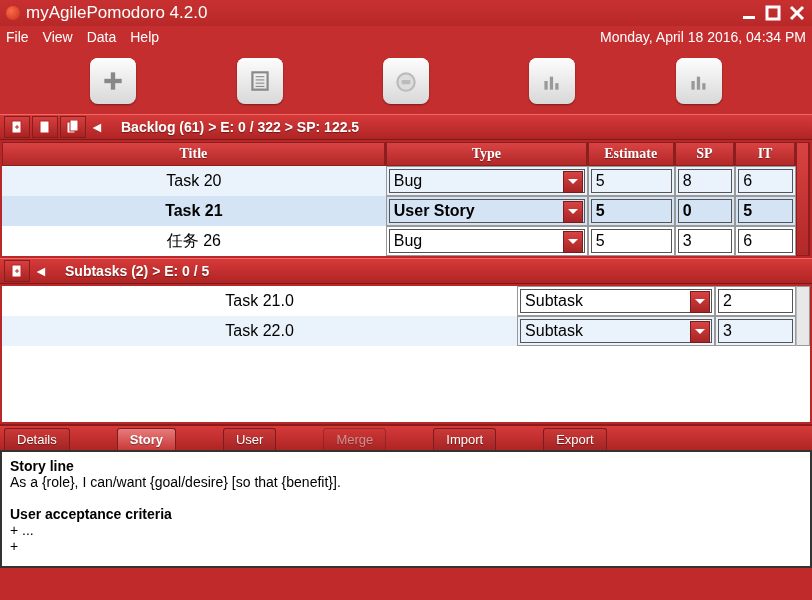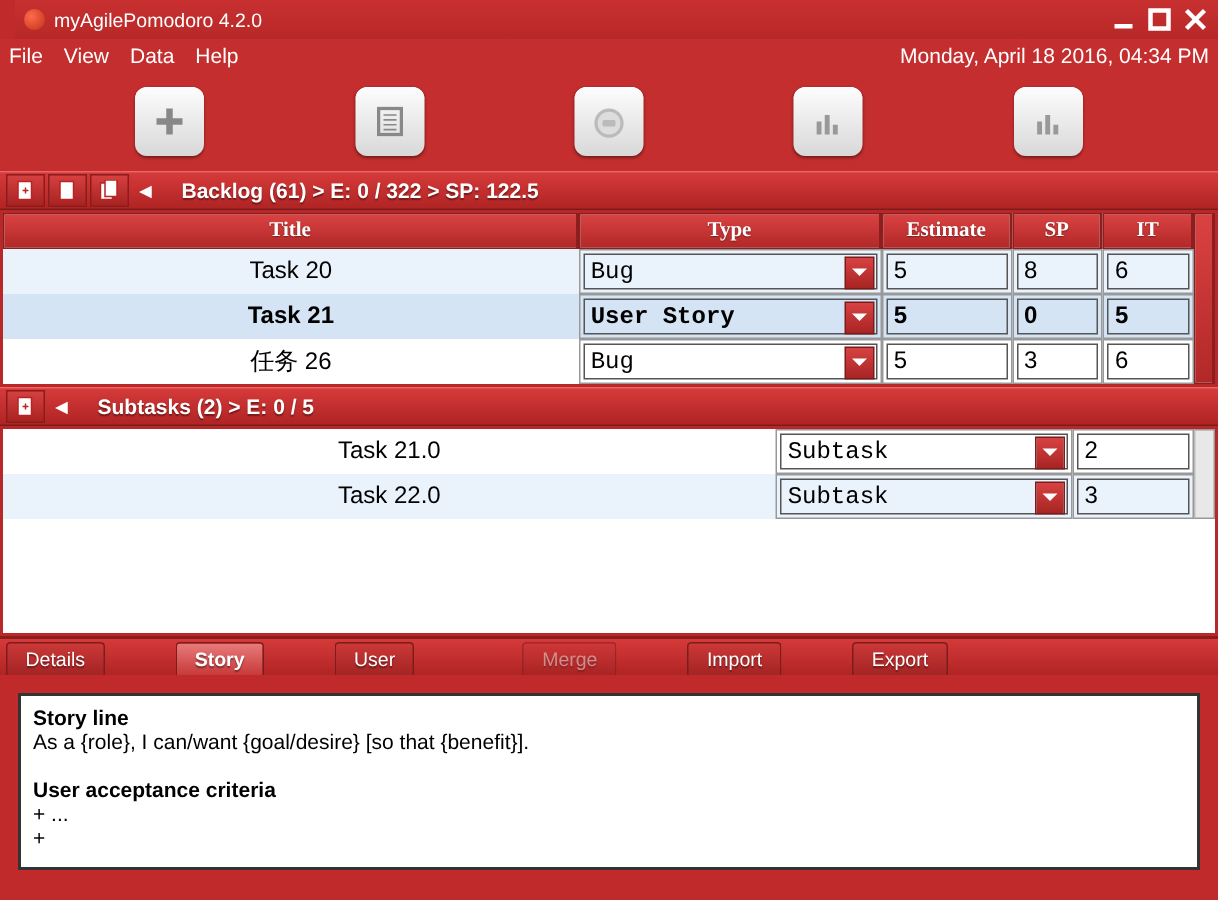--- a/index.html
+++ b/index.html
@@ -1,19 +1,19 @@
 <!DOCTYPE html>
 <html><head>
 <meta charset="utf-8">
 <style>
   * { box-sizing: border-box; margin: 0; padding: 0; font-family: Arial, sans-serif; }
   body { width: 812px; height: 600px; overflow: hidden; background: #c02a2a; }
 
   
-  .titlebar { height: 26px; background: linear-gradient(#c83030,#b82828); display:flex; align-items:center; padding:0 6px; color:#fff; font-size:13px;margin-left:10px; }
+  .titlebar { height: 26px; background: linear-gradient(#c83030,#b82828); display:flex; align-items:center; padding:0 6px; color:#fff; font-size:17px; }
   .titlebar .app-icon { width:14px; height:14px; border-radius:50%; background: radial-gradient(circle at 35% 35%, #ff6a4a, #c03018); margin-right:6px; }
   .titlebar .title { flex:0 0 auto; }
   .titlebar .spacer { flex:1; }
   .winbtns { display:flex; gap:6px; }
   .winbtn { width:18px; height:16px; display:flex; align-items:center; justify-content:center; color:#fff; font-size:12px; }
   .winbtn svg { stroke:#fff; stroke-width:2; fill:none; }
 
   
   .menubar { height:22px; background:#c42e2e; display:flex; align-items:center; padding:0 6px; color:#fff; font-size:14px; }
   .menubar .item { margin-right:14px; }
@@ -35,36 +35,36 @@
   .tbl { width:100%; border-collapse:separate; border-spacing:0; }
   .hdr th { background:linear-gradient(#da4242,#b22828); color:#fff; font-weight:bold; font-size:14px; height:24px; border:1px solid #8c1e1e; border-right:2px solid #8c1e1e; text-shadow:0 1px 1px rgba(0,0,0,.4);font-family:Liberation Serif, serif;}
   .tbl-wrap { border:2px solid #b82828; background:#fff; }
   td { font-size:16px; border:1px solid #999; padding:0; height:30px; vertical-align:middle; }
   .cell-inner { margin:2px; border:1px solid #555; height:24px; display:flex; align-items:center; padding:0 4px; background:#fff; position:relative; }
   .title-cell { text-align:center; border:none; }
   tr.alt td .cell-inner, tr.alt .title-cell { background:#eaf2fb; }
   tr.alt td { background:#eaf2fb; }
   tr.sel td .cell-inner, tr.sel .title-cell { background:#d5e4f4; }
   tr.sel td { background:#d5e4f4; font-weight:bold; }
-  .combo { flex:1;font-family:Liberation Mono, monospace; }
+  .combo { flex:1; }
   .combo-btn { width:20px; height:22px; background:linear-gradient(#d84242,#a82424); border:1px solid #7a1c1c; color:#fff; display:flex; align-items:center; justify-content:center; position:absolute; right:1px; top:1px;}
   .combo-btn::after { content:""; border:5px solid transparent; border-top-color:#fff; margin-top:4px; }
   .tbl-scroll { width:14px; background:#e8e8e8; border-left:1px solid #bbb; }
 
   
   .sub-body { background:#fff; border:2px solid #b82828; height:140px; }
 
   
   .tabs { height:26px; background:linear-gradient(#d63a3a,#b02424); display:flex; align-items:flex-end; padding:0 4px; border-top:2px solid #8c1c1c;gap:45px; }
   .tab { height:22px; padding:0 12px; margin-right:2px; font-size:13px; color:#fff; background:linear-gradient(#cc3838,#a42424); border:1px solid #7c1c1c; border-bottom:none; border-radius:3px 3px 0 0; display:flex; align-items:center; text-shadow:0 1px 1px rgba(0,0,0,.4);}
   .tab.active { background:linear-gradient(#e87a7a,#c83a3a); font-weight:bold; }
-  .tab.disabled { color:#ddd; opacity:.55;margin-left:25px; }
-
-  
-  .storypane { height:118px; margin:12px; border:2px solid #333; background:#fff; padding:6px 8px; font-size:14px; overflow:hidden; }
+  .tab.disabled { color:#ddd; opacity:.55; }
+
+  
+  .storypane { height:118px; margin:0; border:2px solid #333; background:#fff; padding:6px 8px; font-size:14px; overflow:hidden; }
   .storypane .bold { font-weight:bold; }
 </style>
 </head>
 <body>
 
 <div class="titlebar">
   <div class="app-icon"></div>
   <div class="title">myAgilePomodoro 4.2.0</div>
   <div class="spacer"></div>
   <div class="winbtns">

